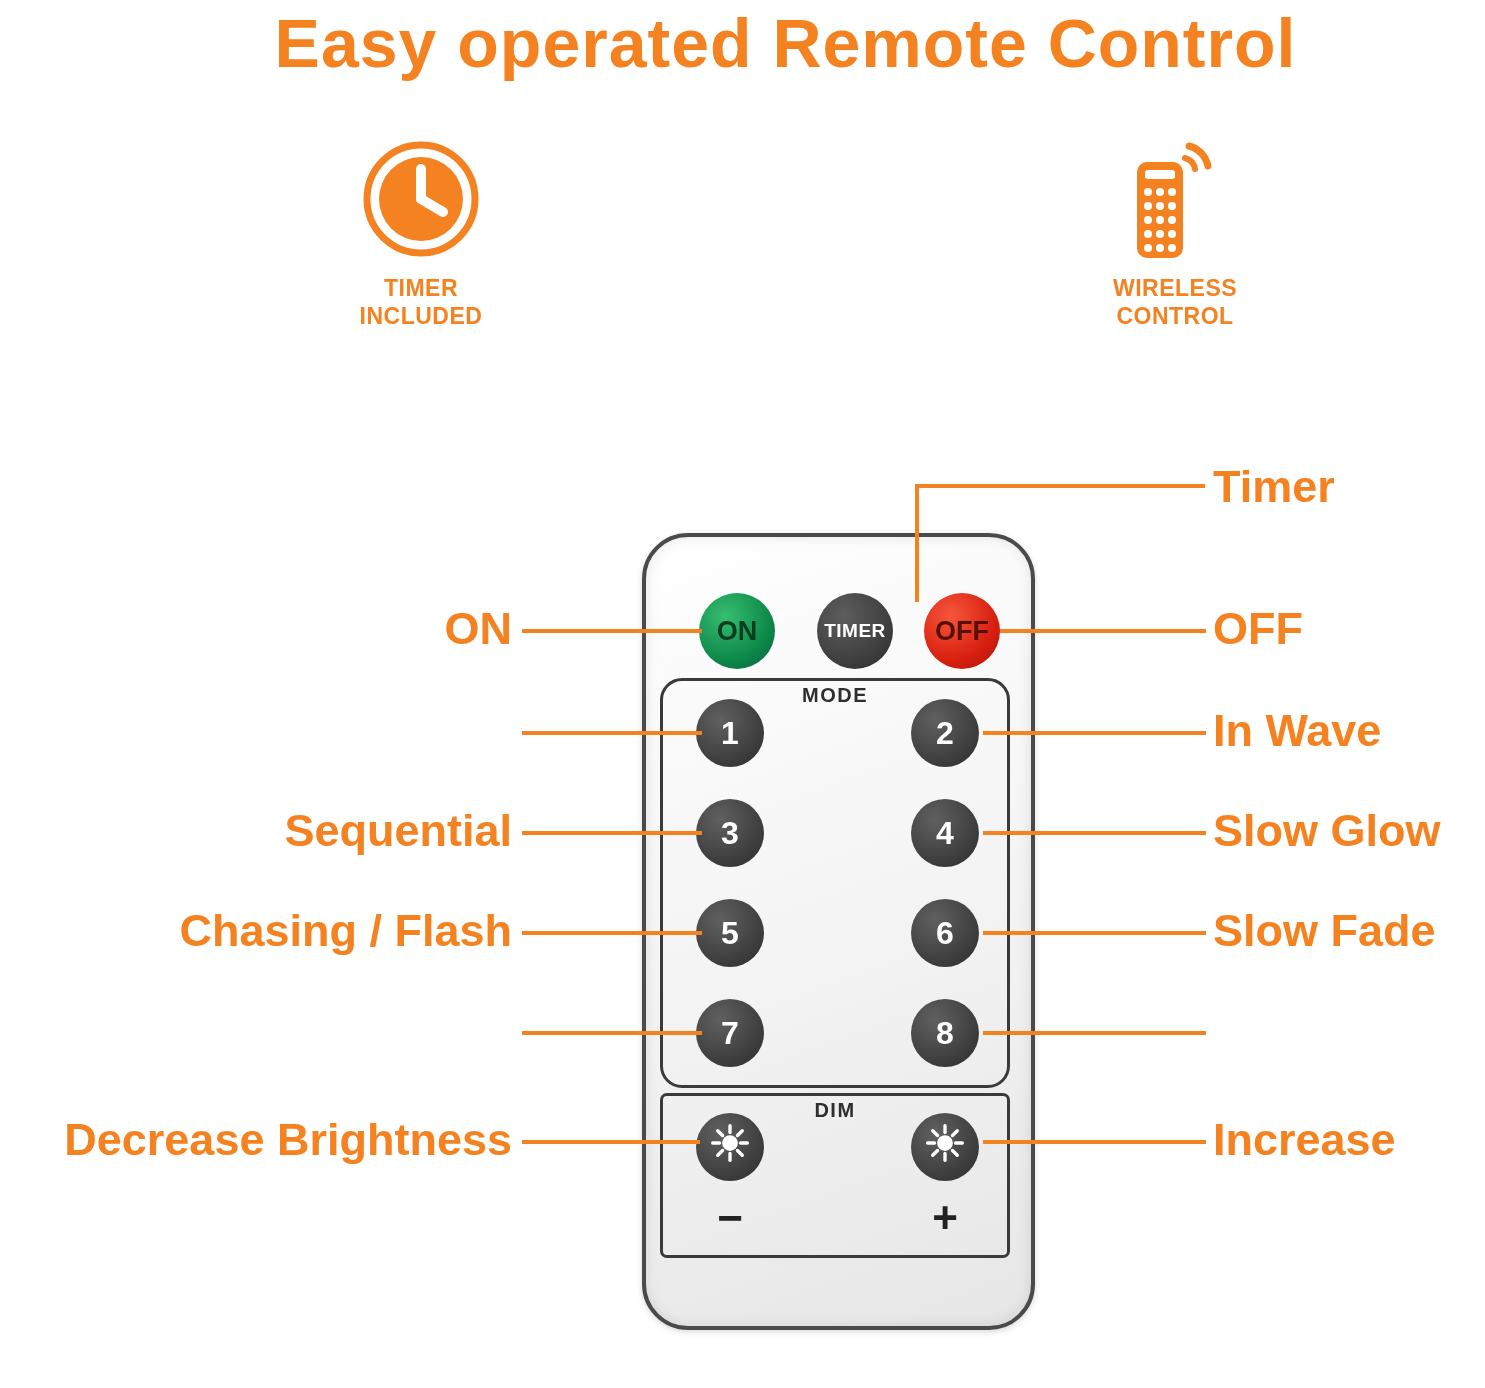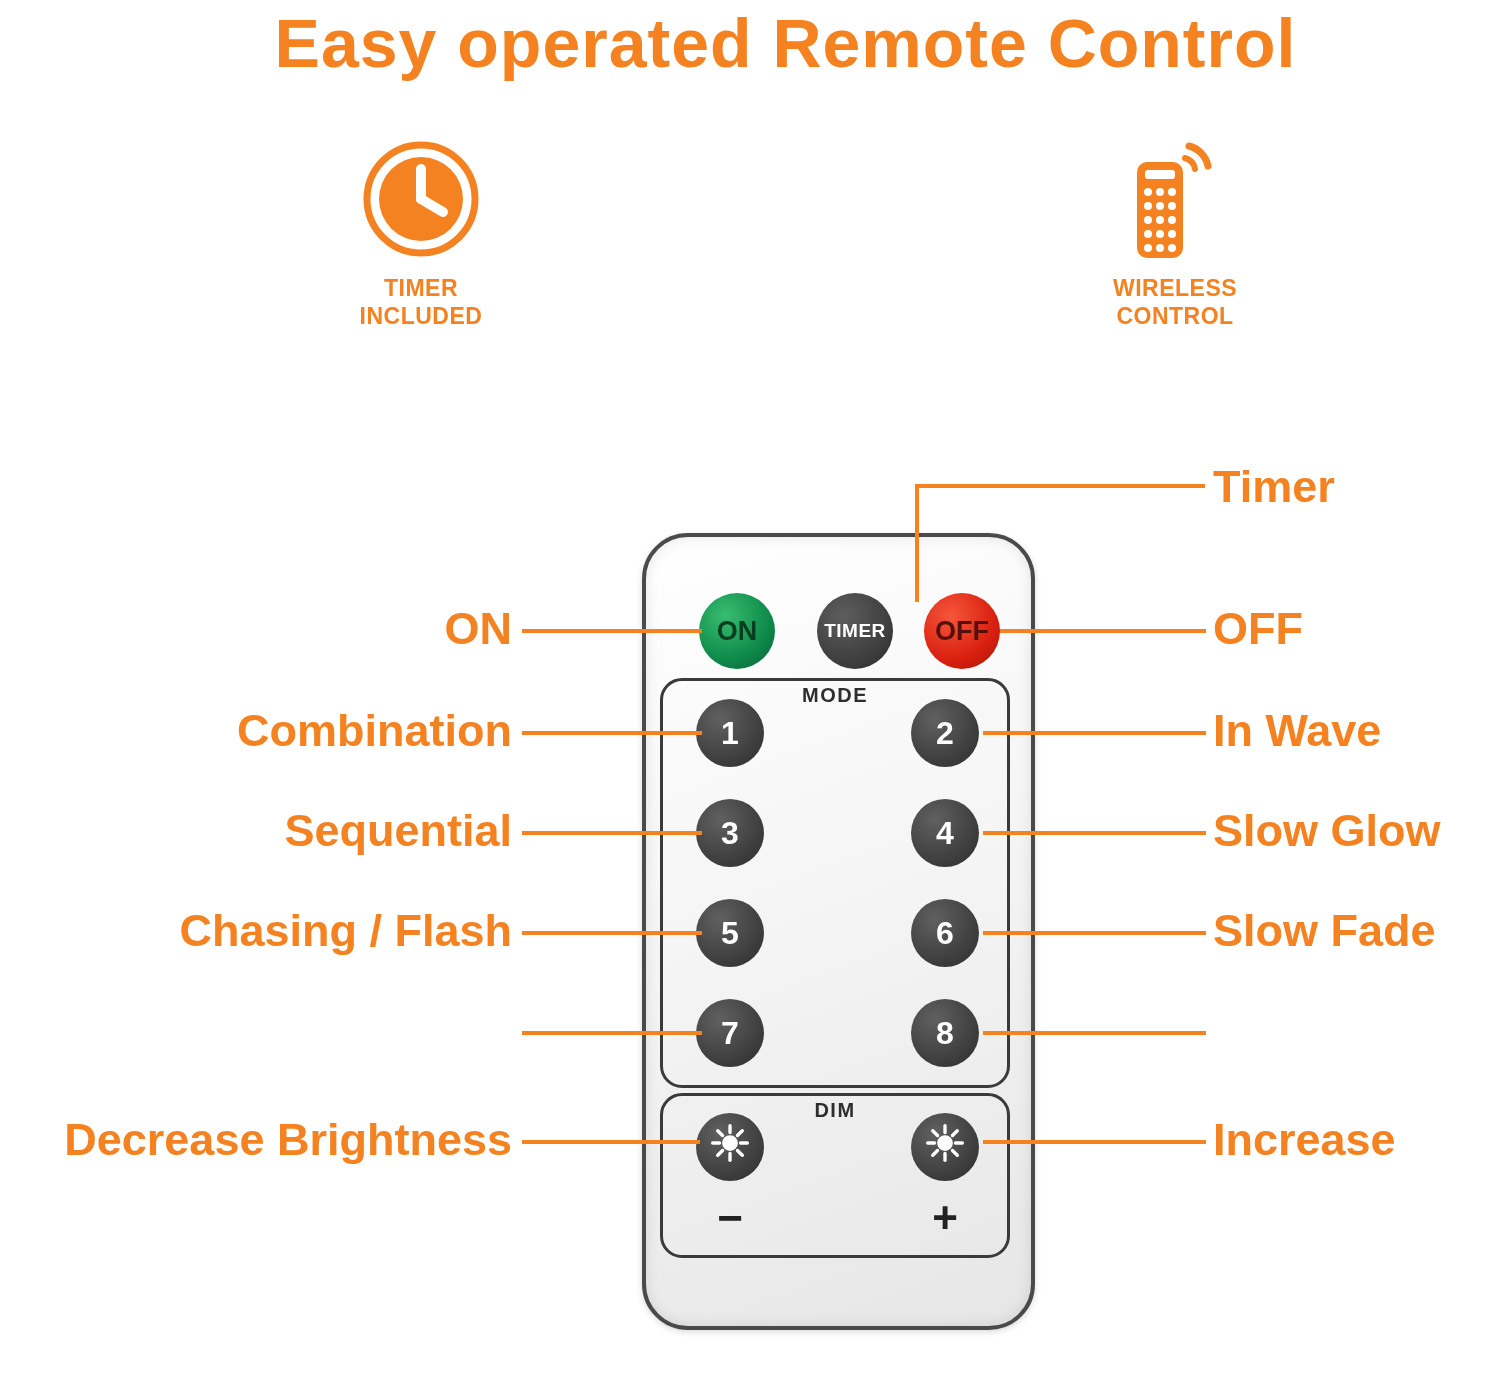--- a/index.html
+++ b/index.html
@@ -28,21 +28,21 @@
     display:flex; align-items:center; justify-content:center; font-weight:700;
   }
   #btn-on  { left:53px;  top:56px; background:radial-gradient(circle at 35% 30%, #38bd70, var(--green-on) 60%, #07603a); color:#083d20; font-size:27px; }
   #btn-timer{ left:171px; top:56px; background:radial-gradient(circle at 35% 30%, #5d5d5d, var(--button-dark) 68%, #282828); color:#ffffff; font-size:19px; letter-spacing:0.5px; }
   #btn-off { left:278px; top:56px; background:radial-gradient(circle at 35% 30%, #f6563b, var(--red-off) 62%, #a61306); color:#56100a; font-size:27px; }
   .section {
     position:absolute; left:14px; width:344px;
     border:3px solid #3a3a3a; border-radius:22px;
   }
   #mode-box { top:141px; height:404px; }
-  #dim-box  { top:556px; height:159px; }
+  #dim-box  { top:556px; height:159px;border-radius:7px; }
   .section-label {
     position:absolute; top:3px; left:0; width:100%; text-align:center;
     font-size:20px; font-weight:700; color:#2e2e2e; letter-spacing:1.5px;
   }
   .mode-btn, .dim-btn {
     position:absolute; width:68px; height:68px; border-radius:50%;
     background:radial-gradient(circle at 35% 30%, #606060, var(--button-dark) 68%, #2c2c2c);
     color:#ffffff; font-size:32px; font-weight:700;
     display:flex; align-items:center; justify-content:center;
   }
@@ -204,21 +204,20 @@
   <div class="hline" style="left:522px; top:1140px; width:178px;"></div>
 
   <div class="hline" style="left:1000px; top:629px; width:206px;"></div>
   <div class="hline" style="left:983px; top:731px; width:223px;"></div>
   <div class="hline" style="left:983px; top:831px; width:223px;"></div>
   <div class="hline" style="left:983px; top:931px; width:223px;"></div>
   <div class="hline" style="left:983px; top:1031px; width:223px;"></div>
   <div class="hline" style="left:983px; top:1140px; width:223px;"></div>
 
   <div class="callout left" style="top:602px;">ON</div>
-  <div class="callout left" style="top:704px;">Combination</div>
   <div class="callout left" style="top:804px;">Sequential</div>
   <div class="callout left" style="top:904px;">Chasing / Flash</div>
   <div class="callout left" style="top:1113px;">Decrease Brightness</div>
 
   <div class="callout right" style="top:460px;">Timer</div>
   <div class="callout right" style="top:602px;">OFF</div>
   <div class="callout right" style="top:704px;">In Wave</div>
   <div class="callout right" style="top:804px;">Slow Glow</div>
   <div class="callout right" style="top:904px;">Slow Fade</div>
   <div class="callout right" style="top:1113px;">Increase</div>

